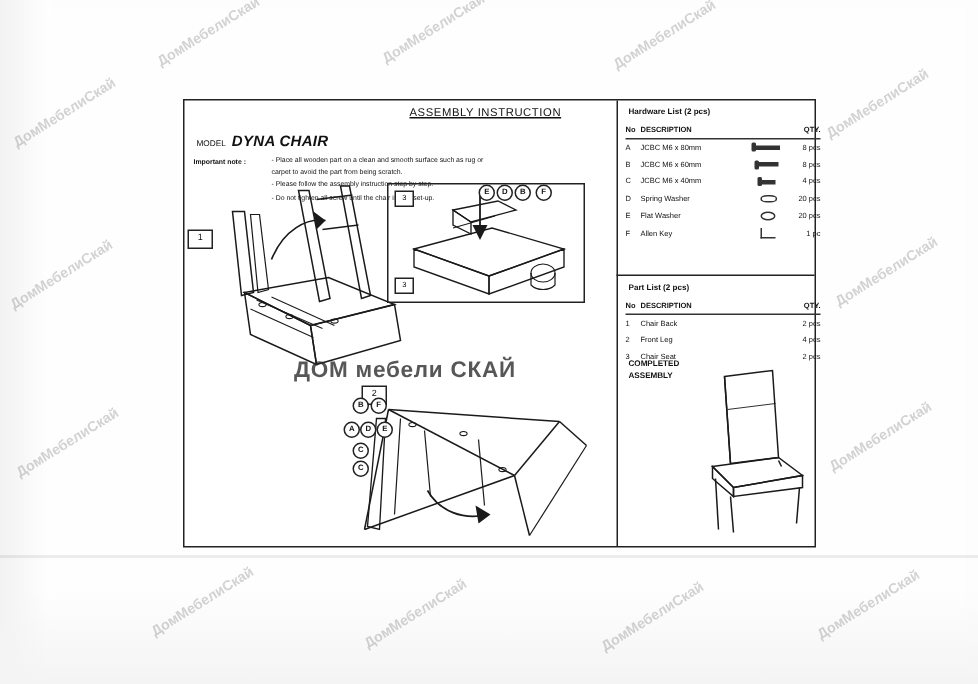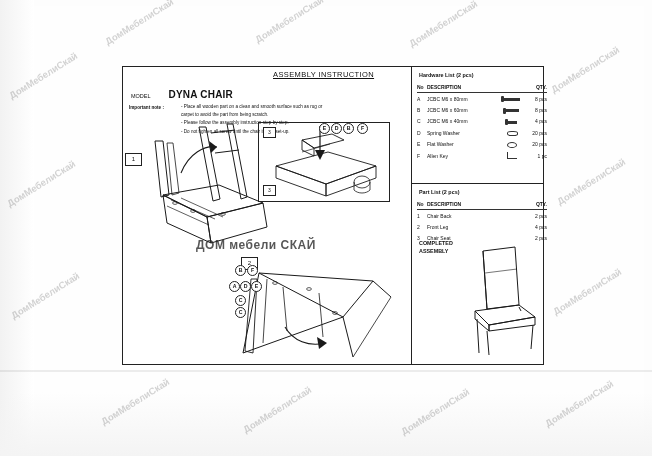--- a/index.html
+++ b/index.html
@@ -33,21 +33,21 @@
     position:absolute;left:150px;top:3px;font-size:7.5px;font-weight:normal;
     letter-spacing:.4px;text-decoration:underline;color:#111;
   }
   
   #vline{position:absolute;left:288px;top:0;width:1.2px;height:297px;background:#222;}
   #hline-mid{position:absolute;left:288px;top:116px;width:132px;height:1.2px;background:#222;}
 
   
   .model-row{position:absolute;left:8px;top:22px;font-size:5.5px;color:#111;}
   .model-row .lbl{font-size:5.5px;}
-  .model-name{font-size:10px;font-weight:bold;letter-spacing:.2px;margin-left:18px;}
+  .model-name{font-size:10px;font-weight:bold;letter-spacing:.2px;margin-left:4px;font-style:italic;}
   .note-lbl{position:absolute;left:6px;top:38px;font-size:4.6px;font-weight:bold;color:#111;}
   .note-list{position:absolute;left:58px;top:36px;width:215px;font-size:4.6px;line-height:8.2px;color:#111;}
   .note-list div{white-space:nowrap;}
 
   
   .stepbox{
     position:absolute;width:15px;height:11px;border:1.1px solid #222;
     font-size:6px;text-align:center;line-height:11px;color:#111;background:#fff;
   }
   #step1{left:2px;top:86px;}
@@ -80,21 +80,21 @@
   .washer{display:inline-block;width:8px;height:4px;border:1px solid #333;border-radius:50%;vertical-align:middle;}
   .washer2{display:inline-block;width:9px;height:3px;border:1px solid #333;border-radius:40%;vertical-align:middle;}
   .allen{display:inline-block;width:9px;height:6px;border-left:1.5px solid #333;border-bottom:1.5px solid #333;vertical-align:middle;}
 
   
   #completed{position:absolute;left:296px;top:172px;font-size:5.4px;font-weight:bold;line-height:8px;color:#111;}
 
   
   #wm{
     position:absolute;left:196px;top:238px;
-    font-size:12px;font-weight:bold;color:rgba(40,40,40,0.78);
+    font-size:15px;font-weight:bold;color:rgba(40,40,40,0.78);
     letter-spacing:.5px;white-space:nowrap;
     font-family:"Liberation Sans", sans-serif;
   }
   .wm-tile{
     position:absolute;font-size:9.5px;color:rgba(120,120,120,0.33);
     transform:rotate(-32deg);white-space:nowrap;font-weight:bold;
     font-family:"Liberation Sans", sans-serif;
   }
   svg{display:block;}
   .svg-abs{position:absolute;left:0;top:0;}

